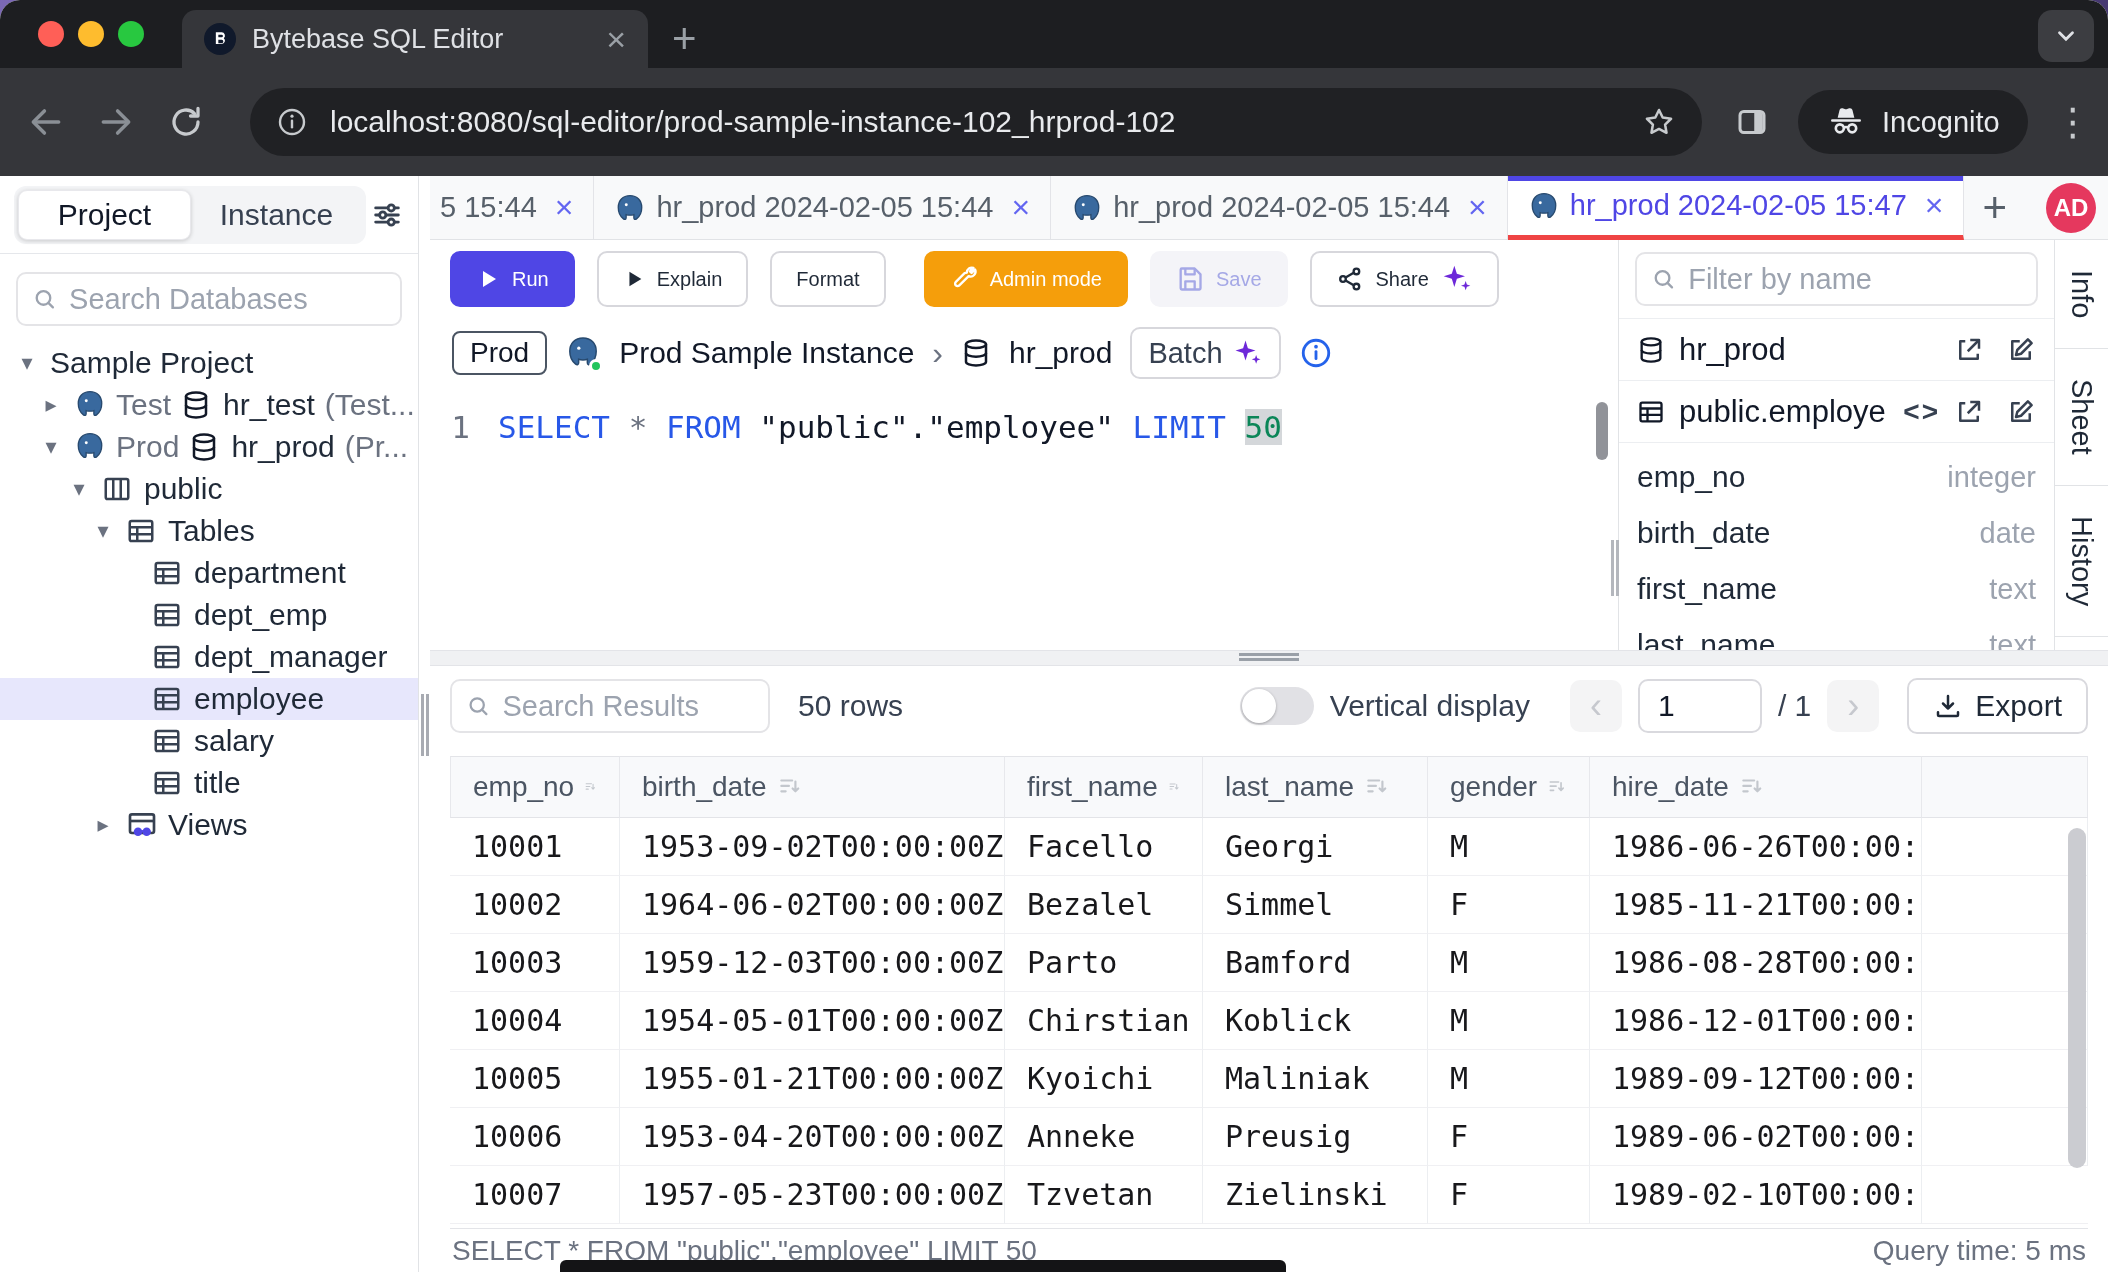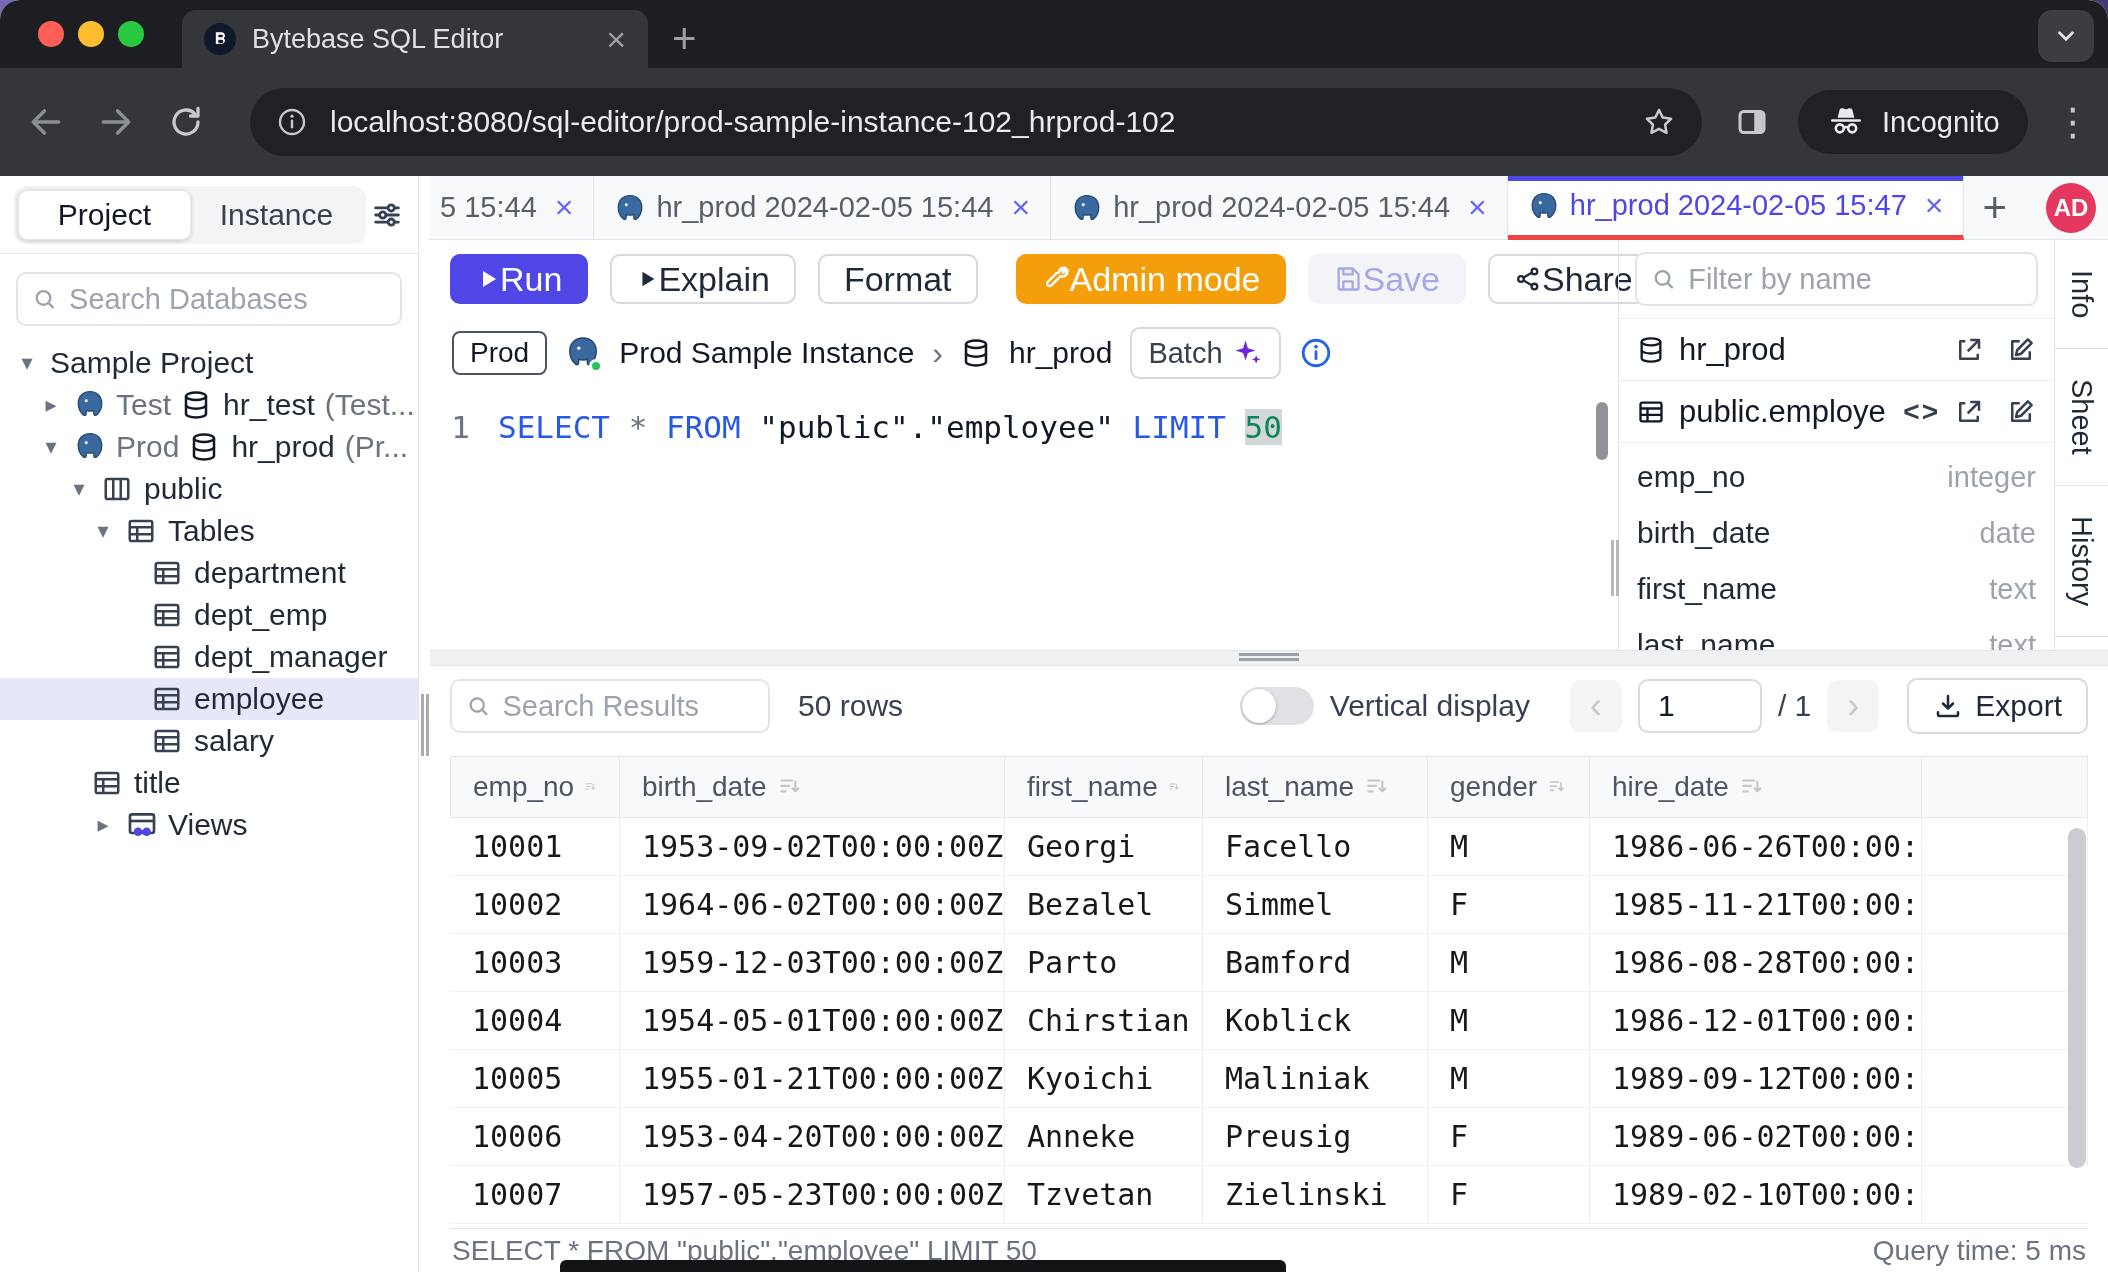--- a/index.html
+++ b/index.html
@@ -84,22 +84,22 @@
   .etab .pgico { width:30px; height:30px; flex:none; }
   .etab .eclose { color:#6366f1; font-size:32px; margin-left:6px; }
   .etab.active { background:#fff; color:#4f46e5; box-shadow:inset 0 5px 0 #4f46e5; border-bottom:5px solid #ef4444; margin-bottom:-1px; }
   .etab.partial { padding-left:10px; }
   .etabs .plus { color:#57606a; font-size:42px; font-weight:300; display:flex; align-items:center; padding:0 18px; }
   .avatar { width:50px; height:50px; border-radius:50%; background:#e5385e; color:#fff; font-size:24px;
     font-weight:bold; display:flex; align-items:center; justify-content:center; margin:auto 12px auto auto; flex:none; }
   .workrow { height:410px; display:flex; min-width:0; }
   .editor { flex:1; display:flex; flex-direction:column; min-width:0; position:relative; }
   .etoolbar { height:78px; display:flex; align-items:center; padding:0 20px; gap:22px; }
-  .btn { height:50px; border-radius:10px; display:inline-flex; align-items:center; 
-    padding:0 24px; font-size:34px; border:2px solid #d7d7dc; background:#fff; color:#1f2937; white-space:nowrap; }
+  .btn { height:56px; border-radius:10px; display:inline-flex; align-items:center; gap:12px;
+    padding:0 24px; font-size:20px; border:2px solid #d7d7dc; background:#fff; color:#1f2937; white-space:nowrap; }
   .btn.run { background:#4f46e5; border-color:#4f46e5; color:#fff; }
   .btn.admin { background:#f59e0b; border-color:#f59e0b; color:#fff; margin-left:16px; }
   .btn.save { background:#f4f4f8; border-color:#f4f4f8; color:#a5a8e6; }
   .btn svg { flex:none; }
   .breadcrumb { height:70px; display:flex; align-items:center; gap:18px; padding:0 22px; font-size:30px; color:#111827; }
   .envchip { border:2px solid #4b5563; border-radius:8px; padding:4px 16px; font-size:28px; color:#111827; }
   .pgwrap { position:relative; width:36px; height:36px; flex:none; }
   .pgwrap .dot { position:absolute; right:-2px; bottom:-2px; width:14px; height:14px; border-radius:50%;
     background:#22c55e; border:3px solid #fff; }
   .bc-sep { color:#6b7280; font-size:32px; }
@@ -378,21 +378,21 @@
           <div class="trow" style="padding-left: 116px;">
             <span class="caret"></span>
             <span class="ticon">
               <svg width="30" height="30" viewBox="0 0 24 24" fill="none" stroke="#374151" stroke-width="2">
                 <rect x="3" y="4" width="18" height="16" rx="1.5"></rect>
                 <path d="M3 9h18M3 14.5h18M9 9v11"></path>
               </svg>
             </span>
             <span>salary</span>
           </div>
-          <div class="trow" style="padding-left: 56px;">
+          <div class="trow" style="padding-left: 116px;">
             <span class="caret"></span>
             <span class="ticon">
               <svg width="30" height="30" viewBox="0 0 24 24" fill="none" stroke="#374151" stroke-width="2">
                 <rect x="3" y="4" width="18" height="16" rx="1.5"></rect>
                 <path d="M3 9h18M3 14.5h18M9 9v11"></path>
               </svg>
             </span>
             <span>title</span>
           </div>
           <div class="trow" style="padding-left: 90px;">
@@ -695,22 +695,22 @@
               <div class="hcell">
                 <span>hire_date</span>
                 <svg width="26" height="26" viewBox="0 0 24 24" fill="none" stroke="#c3c7cd" stroke-width="2" stroke-linecap="round">
                   <path d="M4 6h10M4 11h7M4 16h4"></path>
                   <path d="M17 7v9m0 0l-2.6-2.6M17 16l2.6-2.6" stroke-linejoin="round"></path>
                 </svg>
               </div>
               <div class="hcell"></div>
               <div class="dcell">10001</div>
               <div class="dcell">1953-09-02T00:00:00Z</div>
+              <div class="dcell">Facello</div>
               <div class="dcell">Georgi</div>
-              <div class="dcell">Facello</div>
               <div class="dcell">M</div>
               <div class="dcell">1986-06-26T00:00:00Z</div>
               <div class="dcell"></div>
               <div class="dcell">10002</div>
               <div class="dcell">1964-06-02T00:00:00Z</div>
               <div class="dcell">Bezalel</div>
               <div class="dcell">Simmel</div>
               <div class="dcell">F</div>
               <div class="dcell">1985-11-21T00:00:00Z</div>
               <div class="dcell"></div>

